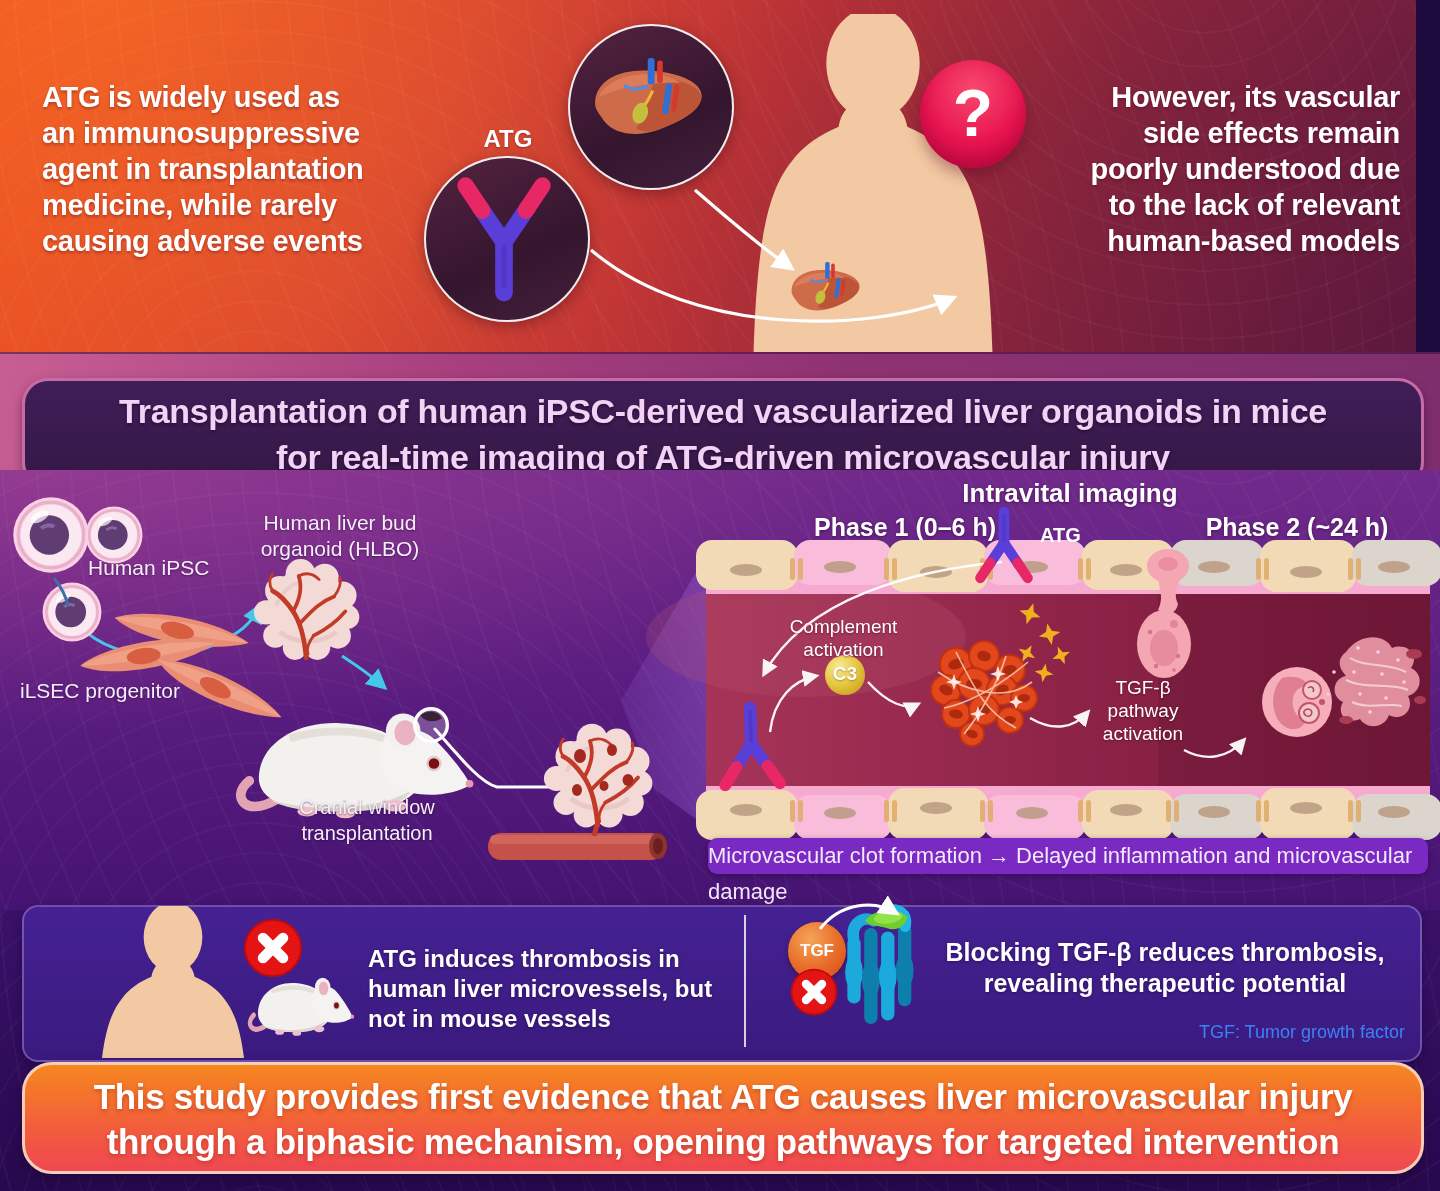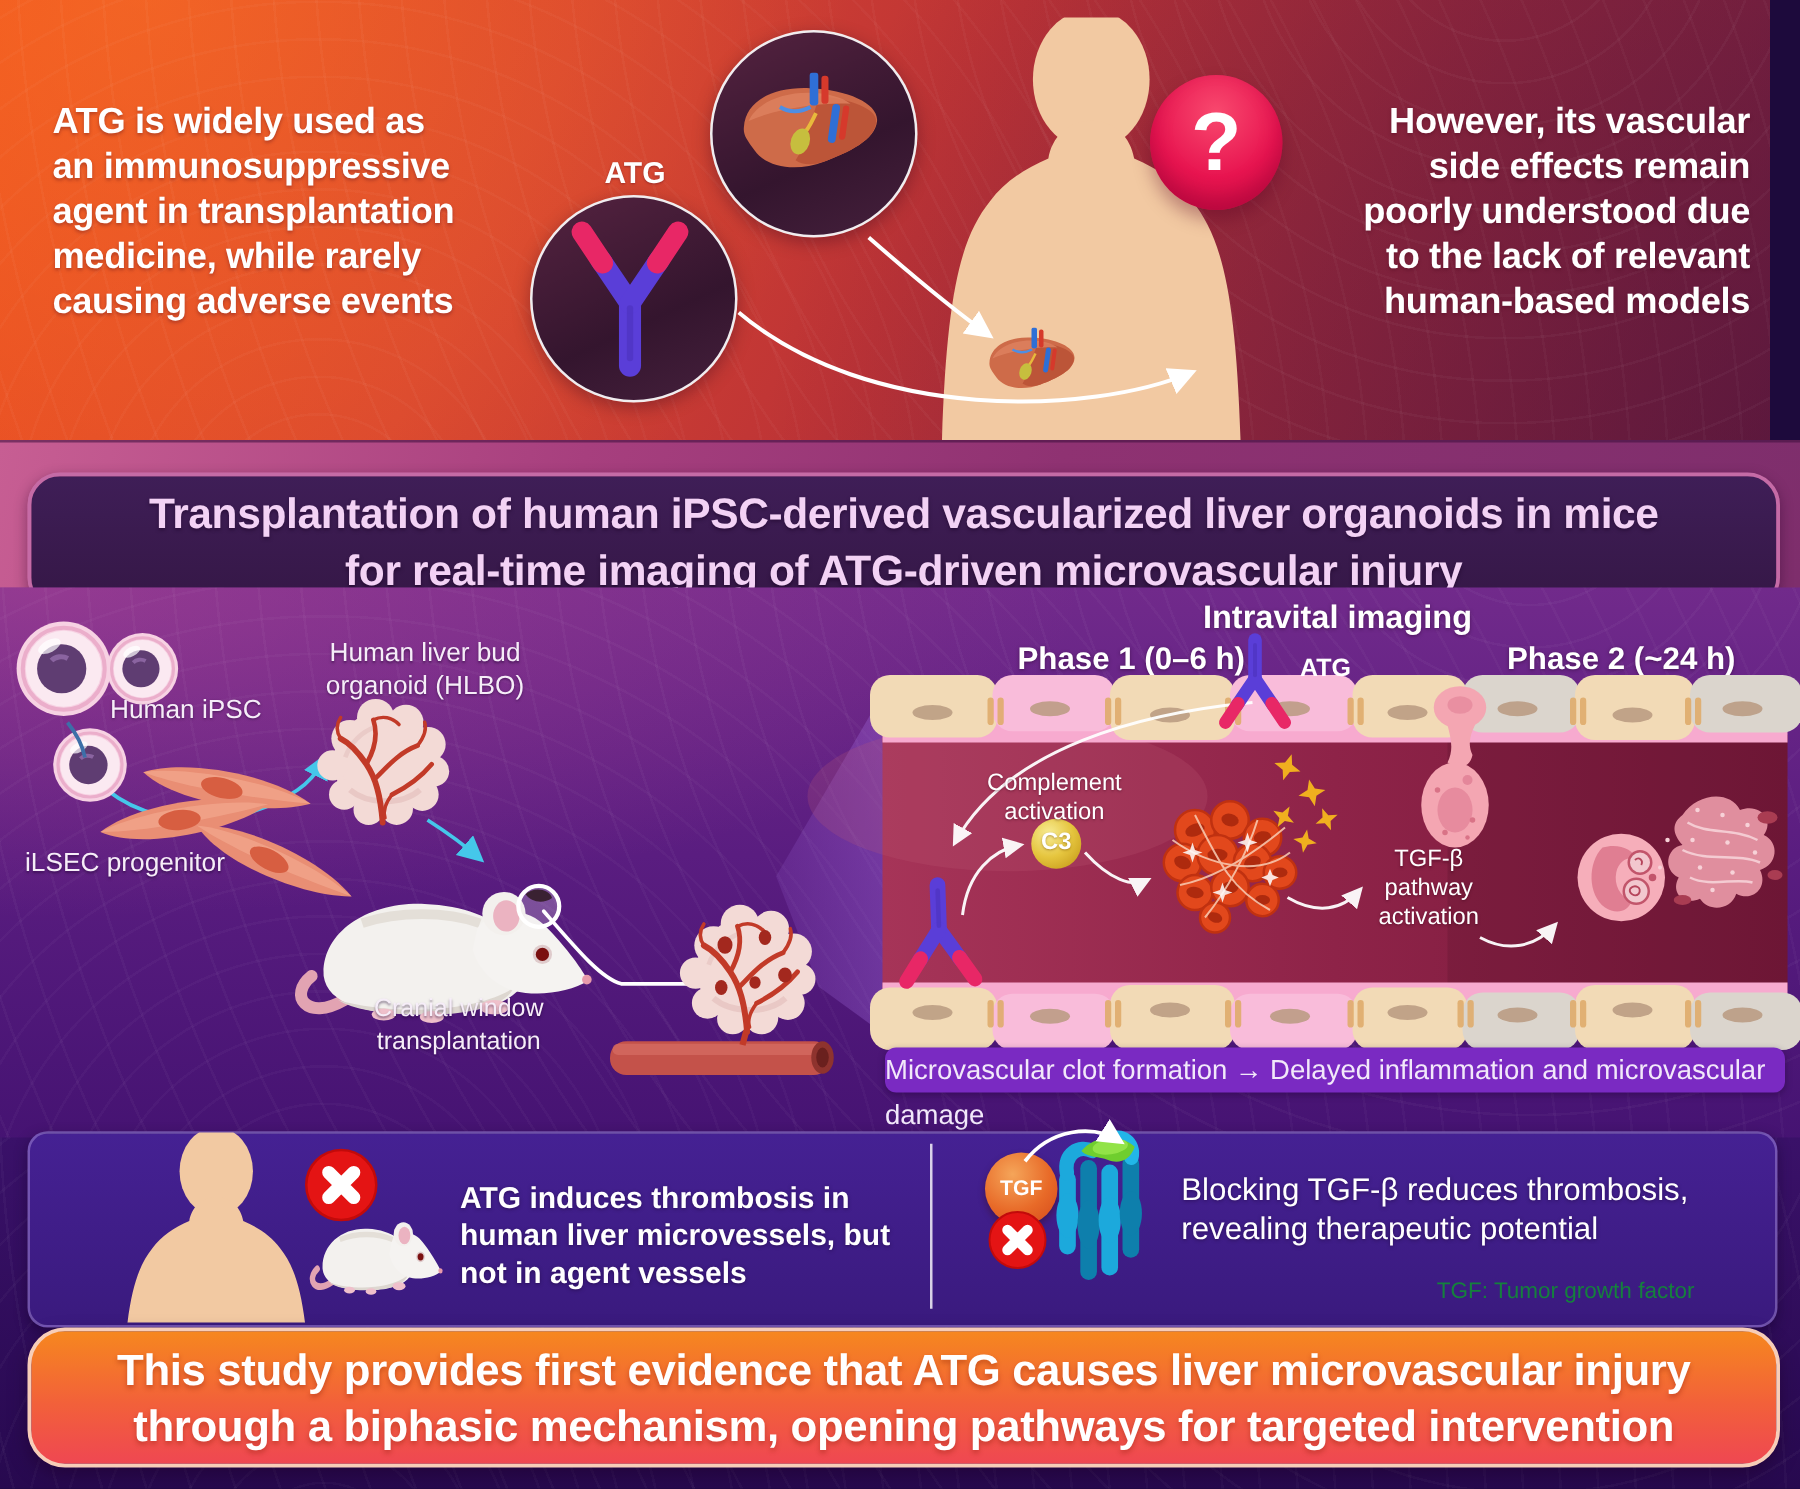--- a/index.html
+++ b/index.html
@@ -57,22 +57,22 @@
   #beam{position:absolute;left:600px;top:550px;width:110px;height:285px;
      background:linear-gradient(90deg, rgba(150,95,210,.12), rgba(165,110,225,.35));
      clip-path:polygon(19% 53%,96% 2%,100% 98%,50% 84%);}
   
   #findings{position:absolute;left:22px;top:905px;width:1396px;height:153px;border-radius:16px;
      border:2px solid rgba(220,200,255,.32);
      background:linear-gradient(180deg,#452193 0%,#3A1A7E 100%);
      box-shadow:0 4px 10px rgba(20,0,45,.45);}
   #divider{position:absolute;left:744px;top:915px;width:2px;height:132px;background:rgba(255,255,255,.8);}
   .find-txt{font-weight:700;font-size:24px;line-height:30px;color:#FFF;text-shadow:0 1px 3px rgba(25,0,45,.5);}
-  .find-txt2{font-weight:400;font-size:25px;line-height:31px;color:#FFF;text-shadow:0 1px 3px rgba(25,0,45,.5);}
-  #footnote{font-weight:400;font-size:18px;color:#15803d;text-align:center;}
+  .find-txt2{font-weight:700;font-size:25px;line-height:31px;color:#FFF;text-shadow:0 1px 3px rgba(25,0,45,.5);text-align:center;}
+  #footnote{font-weight:400;font-size:18px;color:#3b82f6;text-align:right;}
   #tgf-sphere{position:absolute;left:788px;top:922px;width:58px;height:58px;border-radius:50%;
      background:radial-gradient(circle at 38% 30%,#F5A559 0%,#E86A28 55%,#D4481A 100%);
      box-shadow:0 3px 6px rgba(60,10,0,.4);text-align:center;}
   #tgf-sphere span{font-weight:700;font-size:17px;line-height:58px;color:#fff;}
   
   #conclusion{position:absolute;left:22px;top:1062px;width:1396px;height:106px;border-radius:30px;
      border:3.5px solid #F7CDB8;
      background:linear-gradient(180deg,#F6871F 0%,#F2603A 55%,#EF4752 100%);
      box-shadow:0 6px 14px rgba(30,0,40,.5);}
   #conclusion .cline{font-weight:700;font-size:35px;line-height:45px;color:#FFF;text-align:center;
@@ -540,21 +540,21 @@
   </svg>
   <svg class="abs" style="left:243px;top:918px" width="60" height="60" viewBox="0 0 60 60">
     <use href="#sym-x"></use>
   </svg>
   <svg class="abs" style="left:246px;top:966px" width="112" height="80" viewBox="0 0 260 150" preserveAspectRatio="none">
     <use href="#sym-mouse"></use>
   </svg>
   <div class="abs find-txt" style="left:368px;top:944px;width:360px">
     <div>ATG induces thrombosis in</div>
     <div>human liver microvessels, but</div>
-    <div>not in agent vessels</div>
+    <div>not in mouse vessels</div>
   </div>
 
   <div id="tgf-sphere">
     <span>TGF</span>
   </div>
   <svg class="abs" style="left:790px;top:968px" width="48" height="48" viewBox="0 0 60 60">
     <use href="#sym-x"></use>
   </svg>
   <svg class="abs" style="left:842px;top:898px" width="80" height="140" viewBox="0 0 90 150">
     <rect x="6" y="40" width="15" height="75" rx="7.5" fill="#1CA9DC"></rect>

